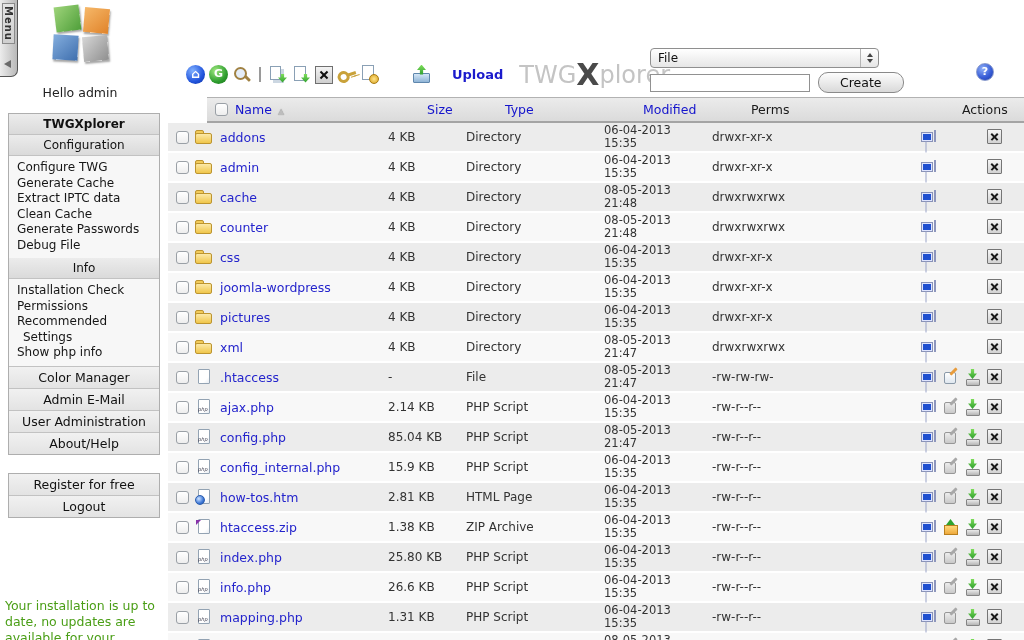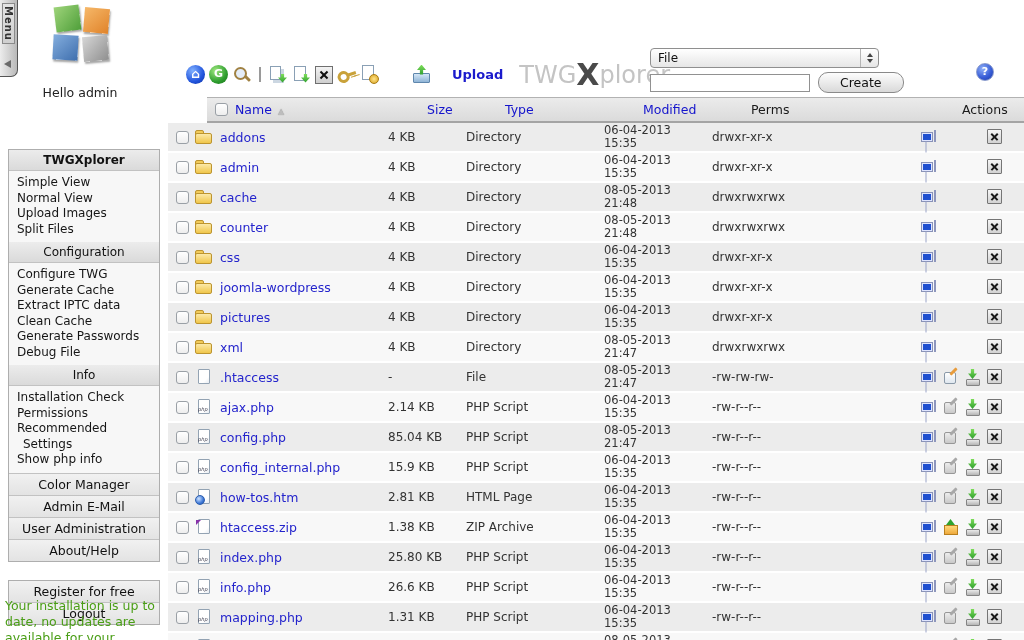--- a/index.html
+++ b/index.html
@@ -26,21 +26,21 @@
   .logo-mark { position:absolute; left:52px; top:5px; width:62px; height:60px; }
   .logo-mark span { position:absolute; width:25px; height:25px; box-shadow:1px 2px 2px rgba(0,0,0,.35); }
   .sq-green  { left:3px;  top:1px;  background:linear-gradient(135deg,#9ed47a,#4f9f3a); transform:rotate(-7deg); }
   .sq-orange { left:32px; top:3px;  background:linear-gradient(135deg,#f6b869,#e0832a); transform:rotate(5deg); }
   .sq-blue   { left:1px;  top:30px; background:linear-gradient(135deg,#84aede,#3f6fae); transform:rotate(3deg); }
   .sq-gray   { left:31px; top:31px; background:linear-gradient(135deg,#d6d6d6,#8f8f8f); transform:rotate(-5deg); }
 
   .greeting { position:absolute; left:0; top:85px; width:160px; text-align:center;
     font-size:12.5px; color:#222; }
 
-  .side-stack { position:absolute; left:8px; top:113px; width:152px;margin-top:36px; }
+  .side-stack { position:absolute; left:8px; top:113px; width:152px; }
   .side-box { border:1px solid #aeaeae; background:#f7f7f7; font-size:12px; }
   .side-header { background:linear-gradient(#ececec,#dadada); border-bottom:1px solid #c2c2c2;
     text-align:center; padding:3px 0; color:#111; }
   .side-header.bold { font-weight:bold; }
   .side-items { padding:4px 0 5px 0; }
   .side-item { padding-left:14px; text-indent:-6px; line-height:15.5px; color:#161616; cursor:pointer; }
   .side-cell { border-top:1px solid #c2c2c2; text-align:center; padding:3px 0;
     background:linear-gradient(#f1f1f1,#e3e3e3); color:#111; font-size:12.5px; cursor:pointer; }
   .session { margin-top:18px; }
   .session div.side-cell:first-of-type { border-top:none; }
@@ -222,27 +222,20 @@
     <span class="sq-orange"></span>
     <span class="sq-blue"></span>
     <span class="sq-gray"></span>
   </div>
 
   <div class="greeting">Hello admin</div>
 
   <div class="side-stack">
     <div class="side-box">
       <div class="side-header bold">TWGXplorer</div>
-      <div class="side-items">
-
-      <div class="side-item">Simple View</div>
-          <div class="side-item">Normal View</div>
-          <div class="side-item">Upload Images</div>
-          <div class="side-item">Split Files</div>
-        </div>
       <div class="side-header">Configuration</div>
       <div class="side-items">
 
       <div class="side-item">Configure TWG</div>
           <div class="side-item">Generate Cache</div>
           <div class="side-item">Extract IPTC data</div>
           <div class="side-item">Clean Cache</div>
           <div class="side-item">Generate Passwords</div>
           <div class="side-item">Debug File</div>
         </div>

